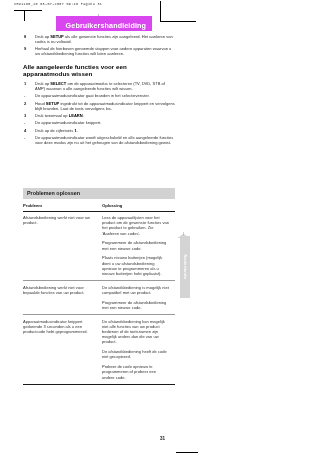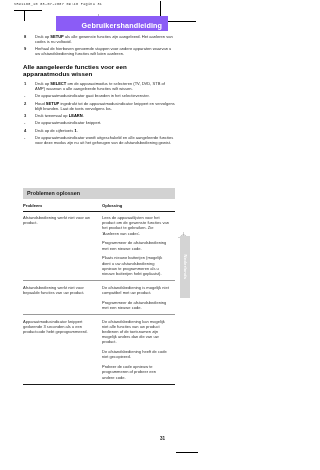--- a/index.html
+++ b/index.html
@@ -29,22 +29,22 @@
     position:absolute;top:14px;left:93px;width:11px;height:11px;
   }
   .regmark-side{
     position:absolute;top:232px;left:178px;width:11px;height:11px;
   }
   .regmark-side-stem{position:absolute;top:243px;left:183.2px;width:.6px;height:28px;background:#b9b9b9;}
 
   
   .banner{
     position:absolute;top:16px;left:56px;
-    width:112px;height:15px;
-    background:#8b5cf6;
+    width:96px;height:15px;
+    background:#d946ef;
   }
   .banner-title{
     position:absolute;right:6px;bottom:1.5px;
     font-size:7.2px;font-weight:bold;
     color:#ffffff;letter-spacing:.1px;
     white-space:nowrap;
   }
 
   
   .content{

